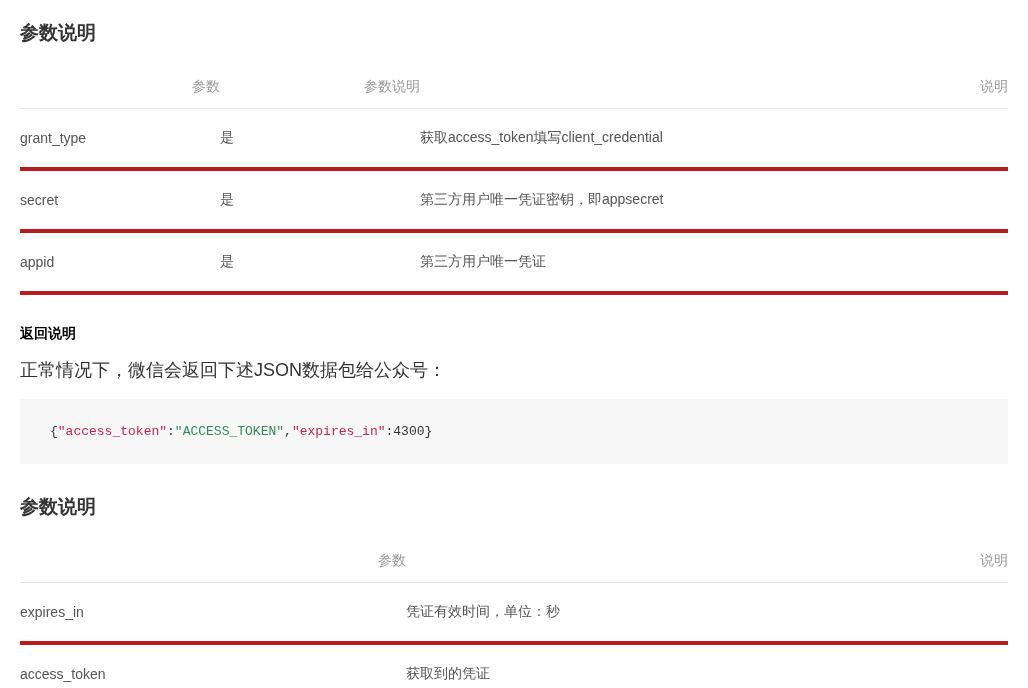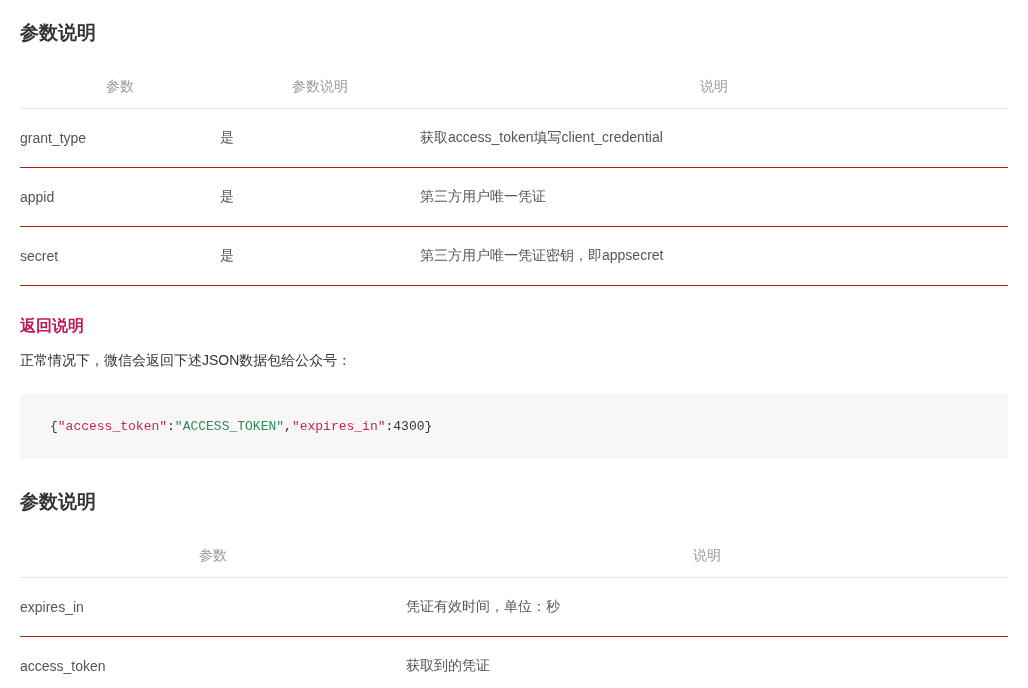--- a/index.html
+++ b/index.html
@@ -21,54 +21,54 @@
       color: #333;
       margin-bottom: 20px;
       margin-top: 10px;
     }
     .param-table {
       width: 100%;
       border-collapse: collapse;
       margin-bottom: 30px;
     }
     .param-table th {
-      text-align: center;
+      text-align: right;
       font-weight: normal;
       color: #999;
       font-size: 14px;
       padding: 12px 0 12px 0;
       border-bottom: 1px solid #e5e5e5;
     }
     .param-table td {
       padding: 20px 0;
-      border-bottom: 1px solid #b91c1c;
+      border-bottom: 4px solid #b91c1c;
       color: #555;
       font-size: 14px;
       vertical-align: middle;
     }
     .param-table .col-param {
       width: 200px;
     }
     .param-table .col-required {
       width: 200px;
     }
     .param-table2 .col-param {
       width: 386px;
     }
     .return-title {
       font-weight: bold;
-      font-size: 16px;
-      color: #be185d;
+      font-size: 14px;
+      color: #000000;
       margin-top: 30px;
       margin-bottom: 15px;
     }
     .desc-text {
-      font-size: 14px;
+      font-size: 18px;
       color: #333;
-      margin-bottom: 24px;
+      margin-bottom: 17px;
     }
     .code-block {
       background: #f7f7f7;
       padding: 25px 30px;
       font-family: Consolas, Monaco, "Courier New", monospace;
       font-size: 13px;
       margin-bottom: 30px;
       color: #333;
     }
     .code-brace {
@@ -103,28 +103,28 @@
       <th>说明</th>
     </tr>
   </thead>
   <tbody>
     <tr>
       <td>grant_type</td>
       <td>是</td>
       <td>获取access_token填写client_credential</td>
     </tr>
     <tr>
+      <td>secret</td>
+      <td>是</td>
+      <td>第三方用户唯一凭证密钥，即appsecret</td>
+    </tr>
+    <tr>
       <td>appid</td>
       <td>是</td>
       <td>第三方用户唯一凭证</td>
-    </tr>
-    <tr>
-      <td>secret</td>
-      <td>是</td>
-      <td>第三方用户唯一凭证密钥，即appsecret</td>
     </tr>
   </tbody>
 </table>
 
 <div class="return-title">返回说明</div>
 
 <div class="desc-text">正常情况下，微信会返回下述JSON数据包给公众号：</div>
 
 <div class="code-block"><span class="code-brace">{</span><span class="code-key">"access_token"</span><span class="code-colon">:</span><span class="code-string">"ACCESS_TOKEN"</span><span class="code-comma">,</span><span class="code-key">"expires_in"</span><span class="code-colon">:</span><span class="code-number">4300</span><span class="code-brace">}</span></div>
 

